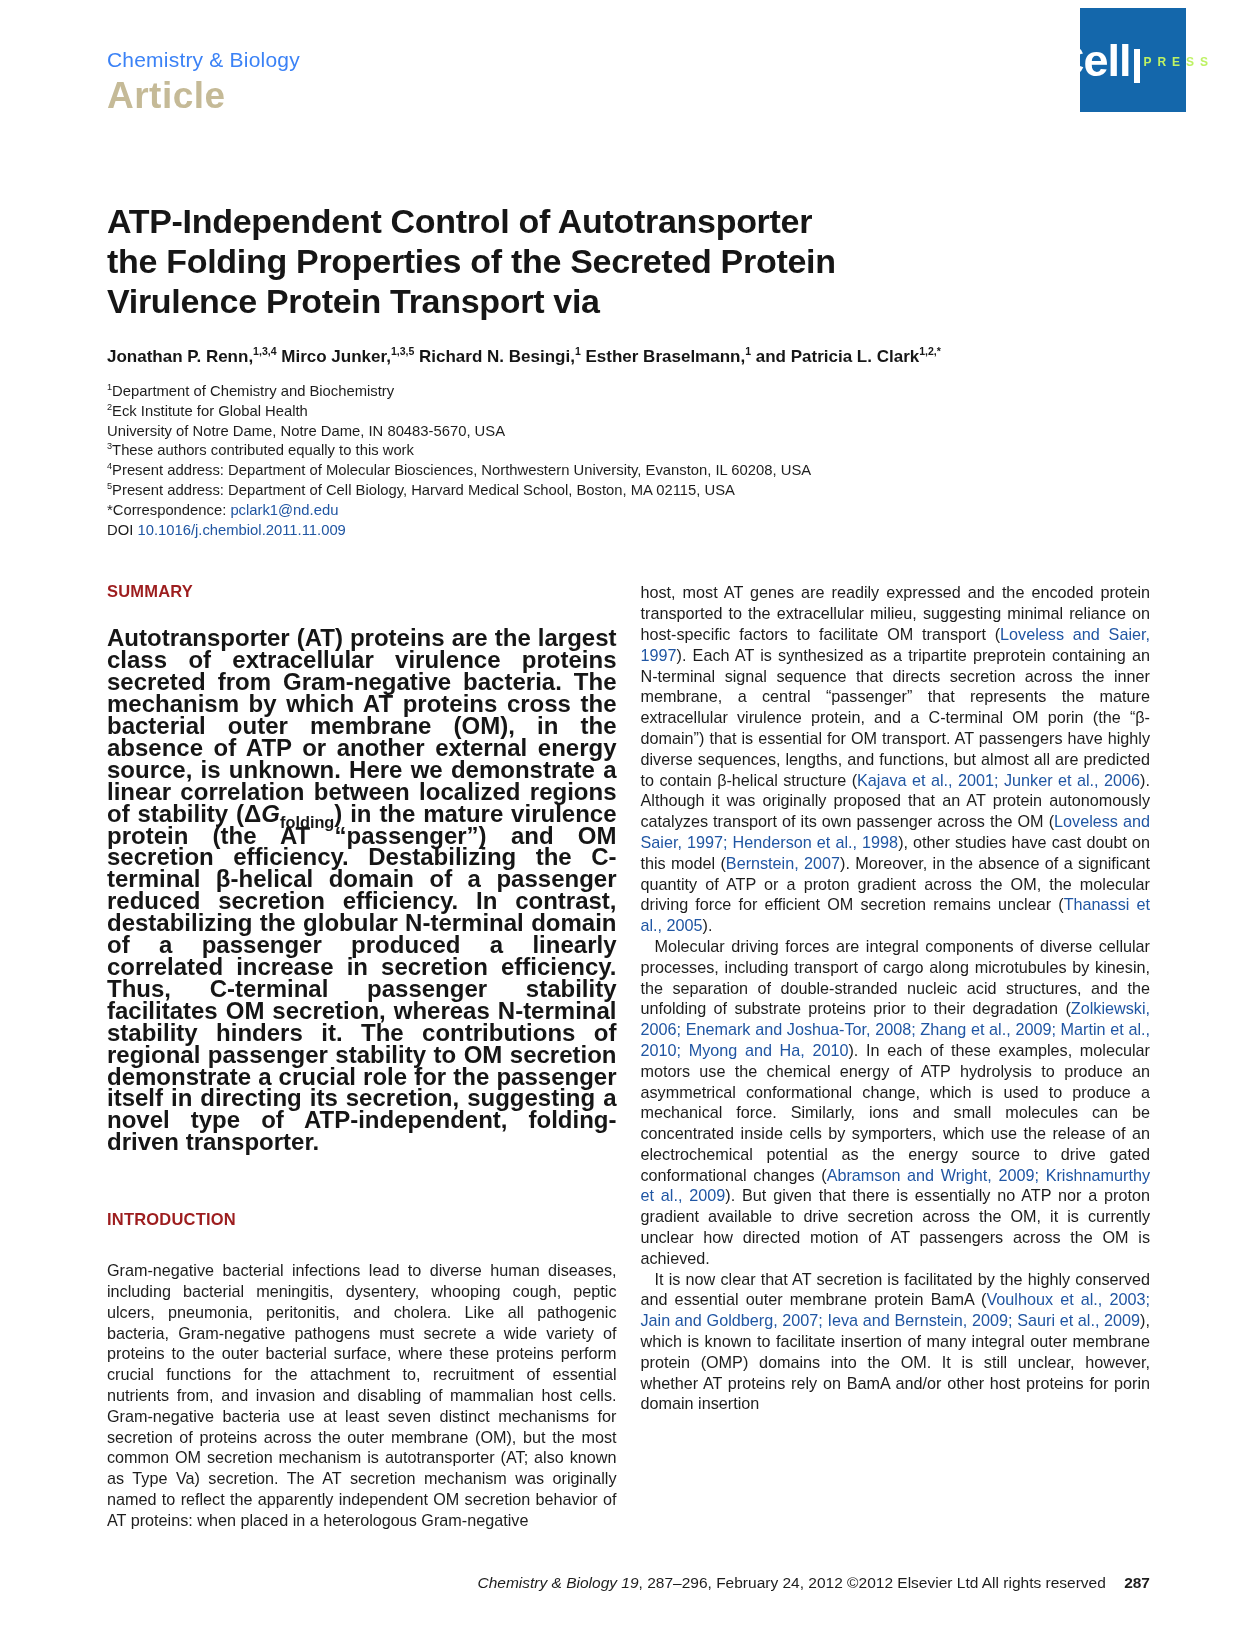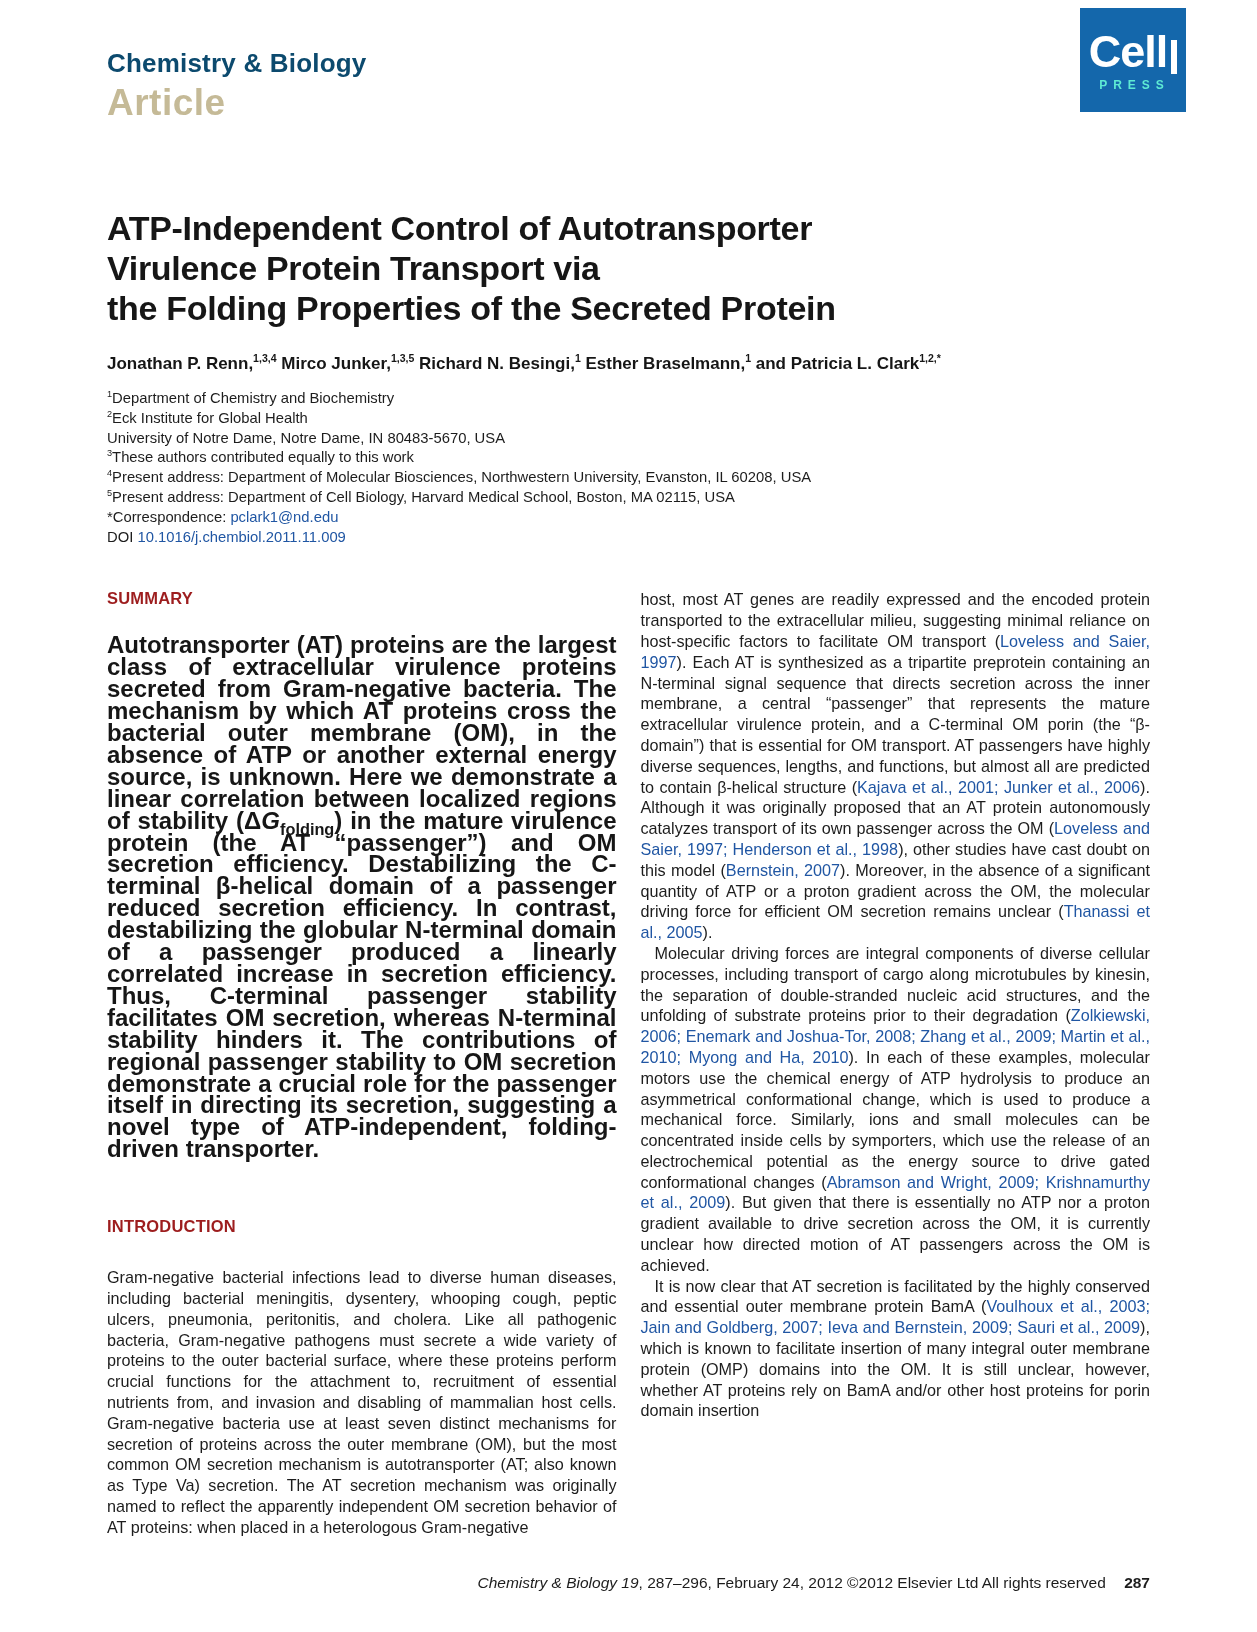--- a/index.html
+++ b/index.html
@@ -9,32 +9,32 @@
     box-sizing:border-box;
     background:#ffffff;
     font-family:"Liberation Sans", sans-serif;
     color:#1d1d1d;
     overflow:hidden;
   }
   .content { padding:0 107px; }
 
   
   .masthead { position:relative; padding-top:48px; }
-  .journal-name { color:#0c4a6e; font-size:26px; font-weight:bold; letter-spacing:0.2px; }
+  .journal-name { color:#3b82f6; font-size:21px; font-weight:normal; letter-spacing:0.2px; }
   .article-type { color:#c5ba97; font-size:37px; font-weight:bold; margin-top:3px; letter-spacing:0.5px; }
   .cell-logo {
     position:absolute; top:8px; right:71px;
     width:106px; height:104px;
     background:#1467ab;
-    display:flex; flex-direction:column; align-items:center; justify-content:center;
+    display:flex; flex-direction:row; align-items:center; justify-content:center;
   }
   .logo-row { display:flex; align-items:flex-end; }
   .logo-brand { color:#ffffff; font-weight:bold; font-size:45px; line-height:1; letter-spacing:-1px; }
   .logo-bar { display:inline-block; width:6px; height:34px; background:#ffffff; margin-left:4px; }
-  .logo-press { color:#5eead4; font-size:12px; font-weight:bold; letter-spacing:6px; margin-top:4px; text-indent:3px; }
+  .logo-press { color:#bef264; font-size:12px; font-weight:bold; letter-spacing:6px; margin-top:4px; text-indent:3px; }
 
   
   .title { margin:84px 0 0; font-size:34px; line-height:40px; font-weight:bold; color:#161616; letter-spacing:-0.3px; }
   .title-line { display:block; }
   .byline { margin-top:26px; font-size:17px; font-weight:bold; color:#161616; }
   .affiliations { margin-top:15px; font-size:14.8px; line-height:19.8px; color:#1d1d1d; }
 
   
   .columns { display:flex; gap:24px; margin-top:42px; }
   .col { flex:1; min-width:0; }
@@ -71,22 +71,22 @@
 <div class="page">
   <div class="content">
 
     <header class="masthead">
       <div class="journal-name">Chemistry &amp; Biology</div>
       <div class="article-type">Article</div>
     </header>
 
     <h1 class="title">
       <span class="title-line">ATP-Independent Control of Autotransporter</span>
+      <span class="title-line">the Folding Properties of the Secreted Protein</span>
       <span class="title-line">Virulence Protein Transport via</span>
-      <span class="title-line">the Folding Properties of the Secreted Protein</span>
     </h1>
 
     <div class="byline"><span>Jonathan P. Renn,</span><span class="seg-sup">1,3,4</span><span> Mirco Junker,</span><span class="seg-sup">1,3,5</span><span> Richard N. Besingi,</span><span class="seg-sup">1</span><span> Esther Braselmann,</span><span class="seg-sup">1</span><span> and Patricia L. Clark</span><span class="seg-sup">1,2,*</span></div>
 
     <div class="affiliations">
       <div class="aff-line"><span class="seg-sup">1</span><span>Department of Chemistry and Biochemistry</span></div>
       <div class="aff-line"><span class="seg-sup">2</span><span>Eck Institute for Global Health</span></div>
       <div class="aff-line"><span>University of Notre Dame, Notre Dame, IN 80483-5670, USA</span></div>
       <div class="aff-line"><span class="seg-sup">3</span><span>These authors contributed equally to this work</span></div>
       <div class="aff-line"><span class="seg-sup">4</span><span>Present address: Department of Molecular Biosciences, Northwestern University, Evanston, IL 60208, USA</span></div>

